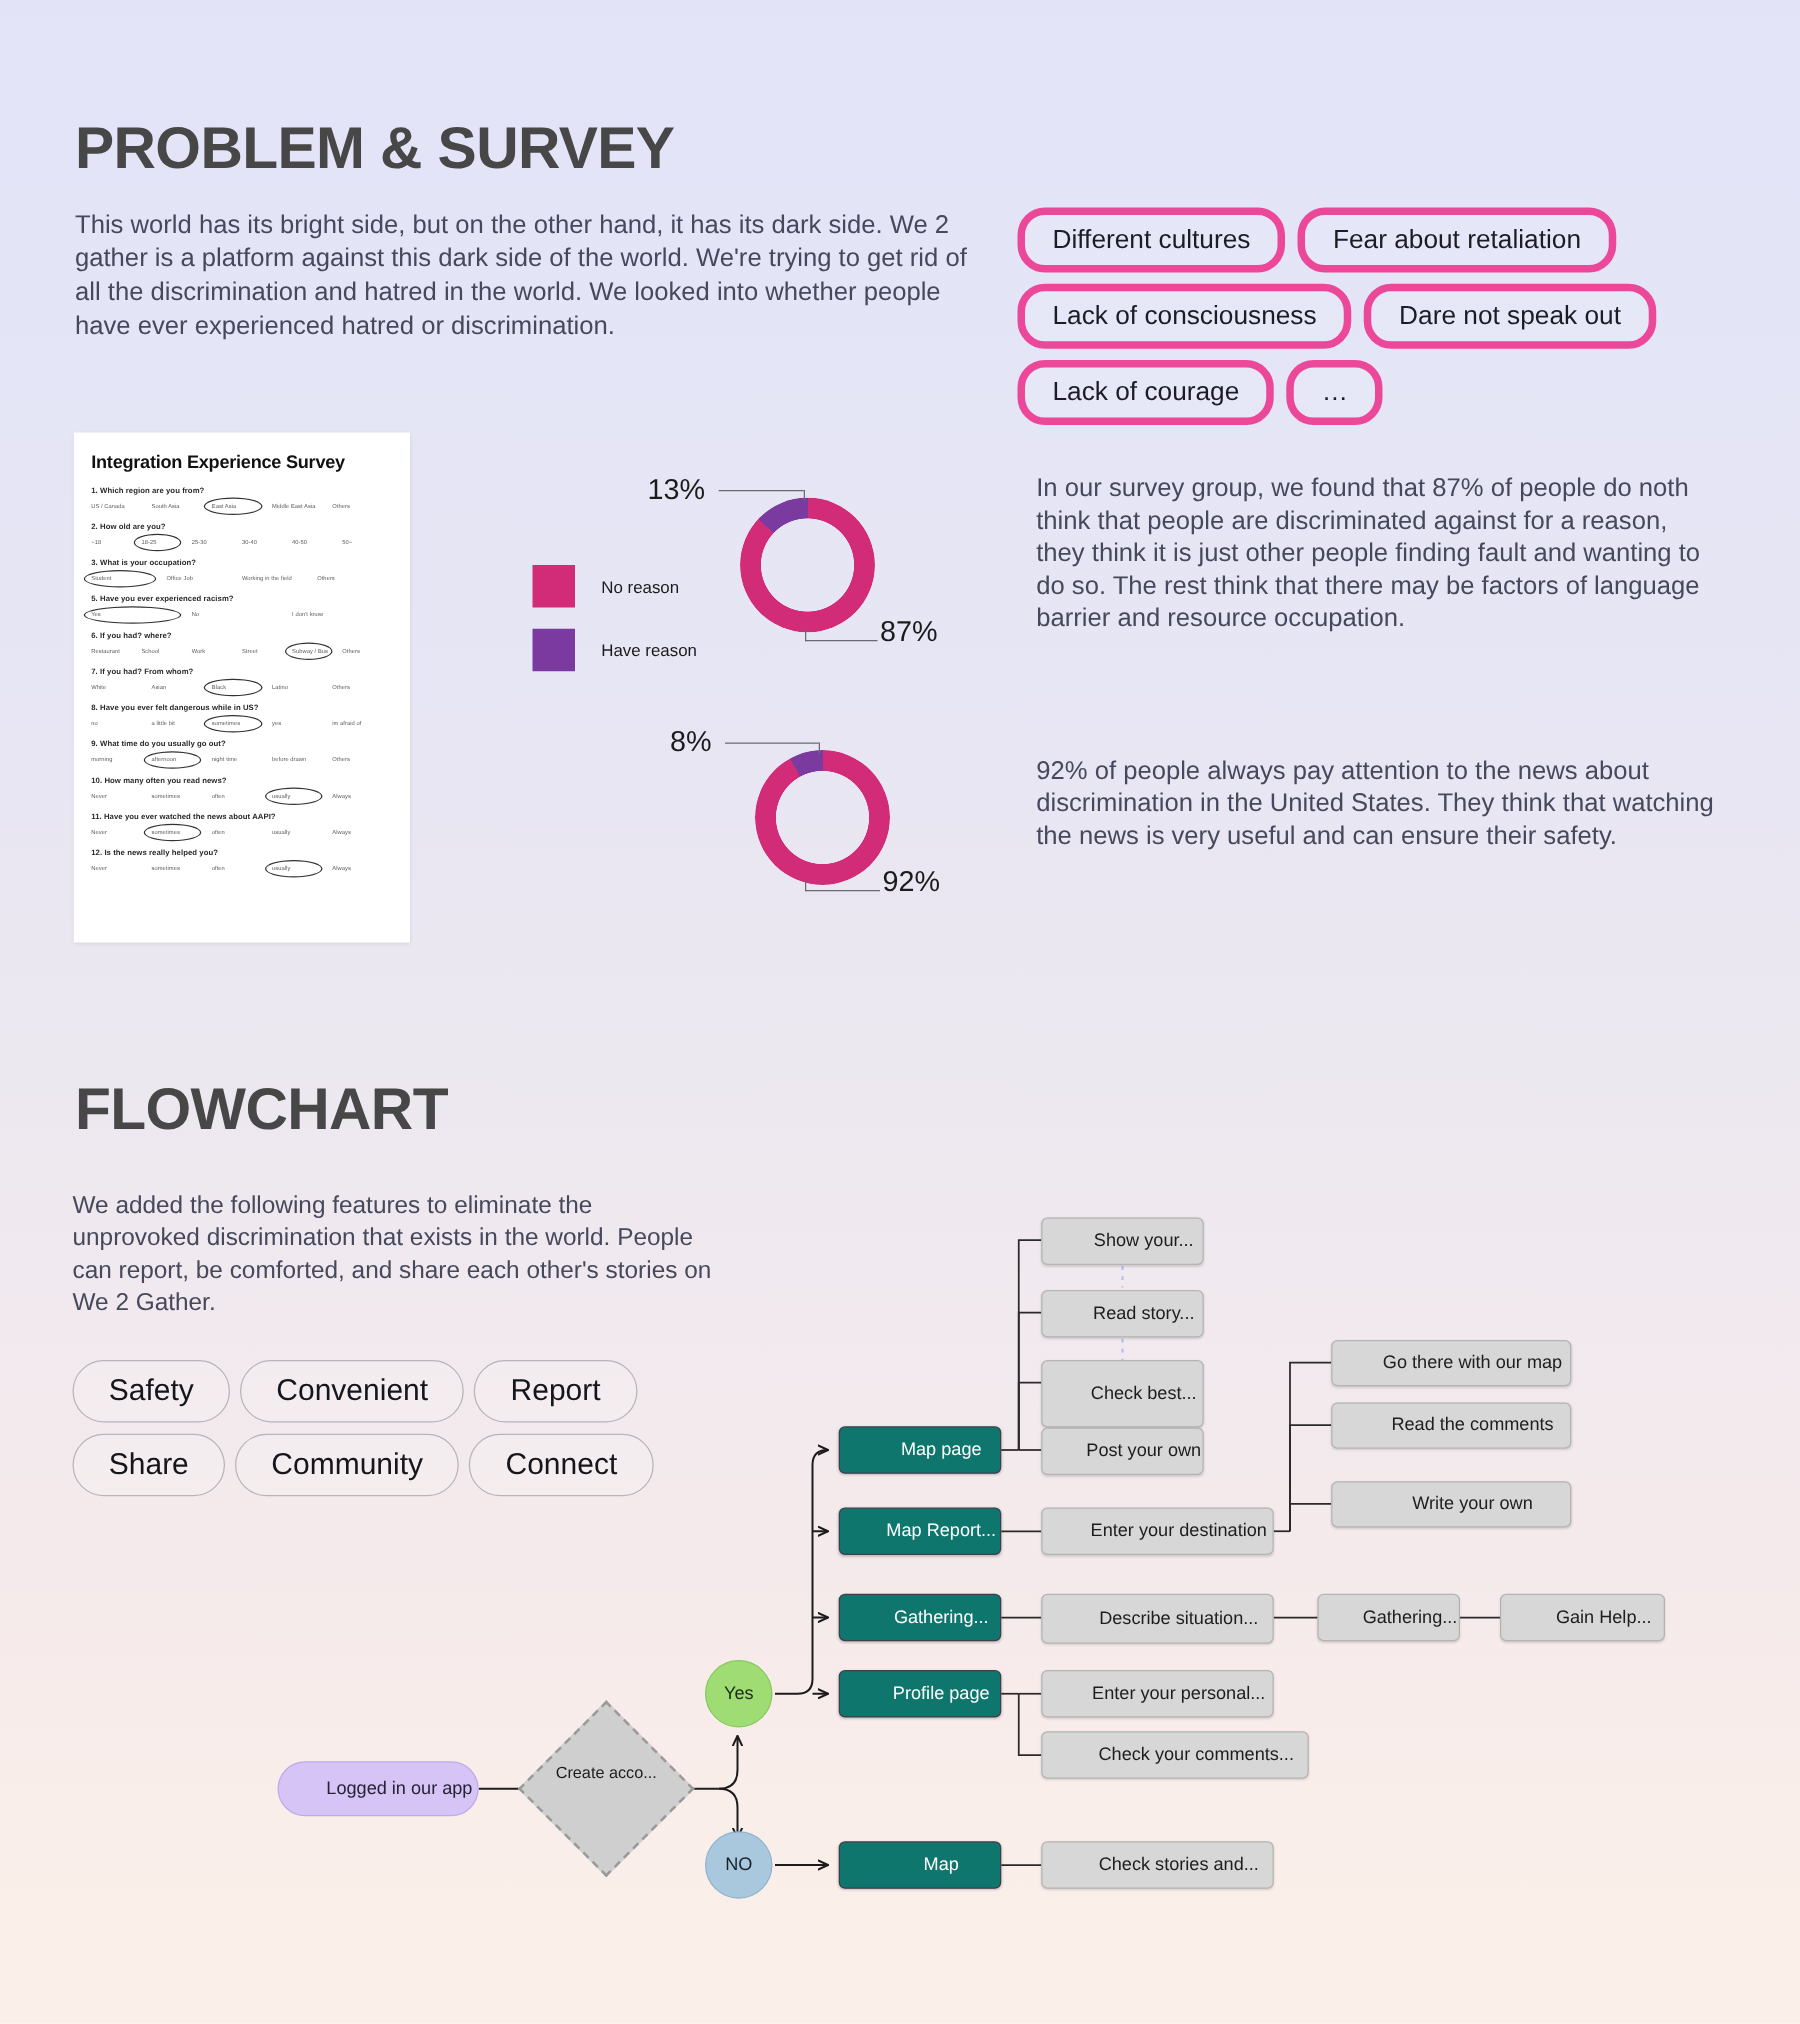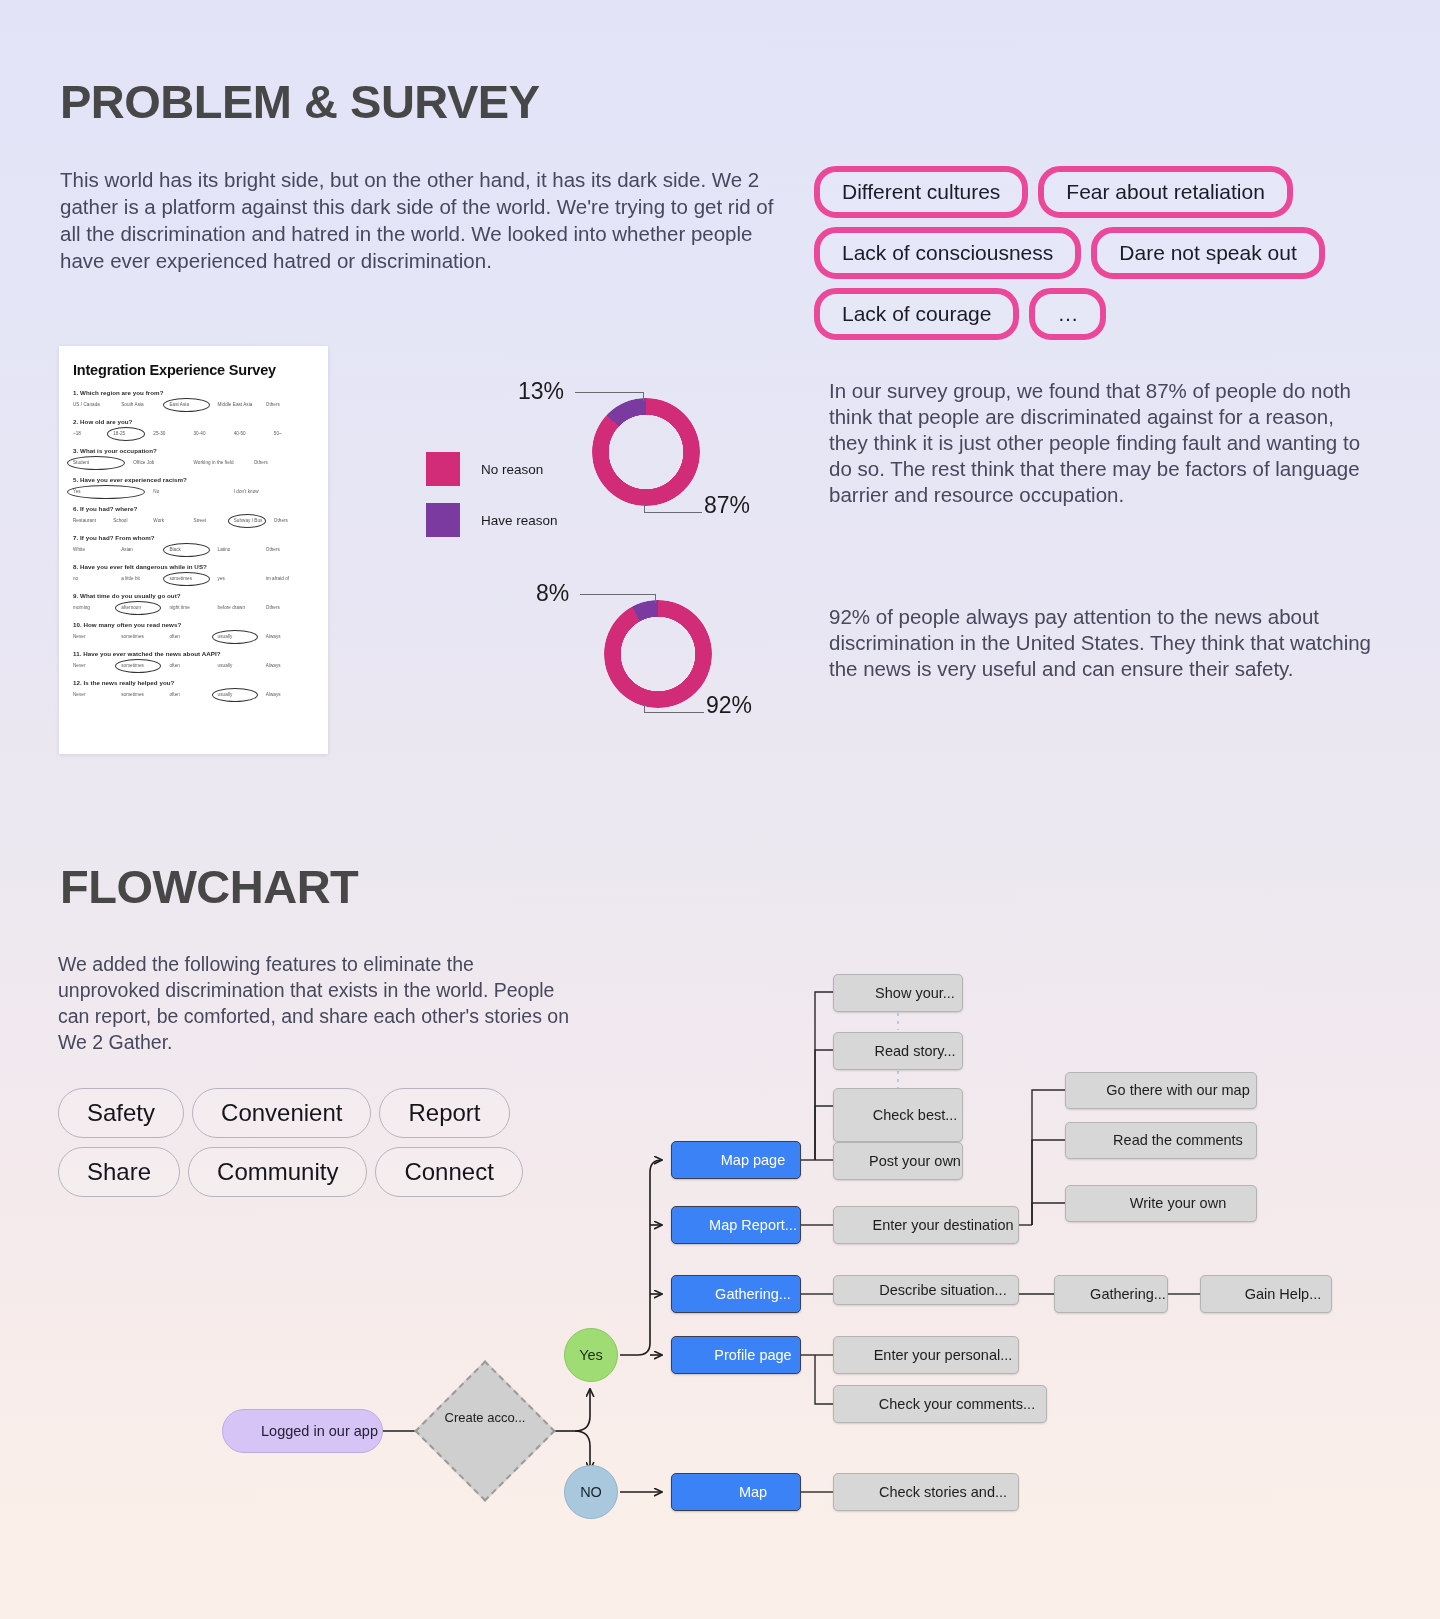--- a/index.html
+++ b/index.html
@@ -21,21 +21,21 @@
   }
 
   
   .sec-title {
     position: absolute;
     font-size: 47px;
     font-weight: bold;
     letter-spacing: -0.5px;
     color: #474747;
   }
-  #title-problem { left: 60px; top: 74px; }
+  #title-problem { left: 60px; top: 90px; }
   #title-flowchart { left: 60px; top: 859px; }
 
   
   .intro-p {
     position: absolute;
     left: 60px;
     top: 166px;
     width: 715px;
     font-size: 20.5px;
     line-height: 27px;
@@ -188,21 +188,21 @@
     display: flex;
     align-items: center;
     justify-content: center;
     font-size: 14.5px;
     text-align: left;
     border-radius: 5px;
     line-height: 1.15;
     padding-left: 34px;
   }
   .node-dark {
-    background: #3b82f6;
+    background: #0f766e;
     color: #ffffff;
     border: 1px solid #3e3e4d;
     box-shadow: 0 1px 2px rgba(0,0,0,0.20);
   }
   .node-light {
     background: #d7d7d7;
     color: #1d1d1d;
     border: 1px solid #b4b4b4;
     box-shadow: 0 1px 2px rgba(0,0,0,0.14);
   }
@@ -488,20 +488,20 @@
 <div class="node node-light" style="left:833px; top:1032px; width:130px; height:38px;">Read story...</div>
 <div class="node node-light" style="left:833px; top:1088px; width:130px; height:54px;">Check best...</div>
 <div class="node node-light" style="left:833px; top:1142px; width:130px; height:38px;">Post your own</div>
 
 <div class="node node-light" style="left:1065px; top:1072px; width:192px; height:37px;">Go there with our map</div>
 <div class="node node-light" style="left:1065px; top:1122px; width:192px; height:37px;">Read the comments</div>
 <div class="node node-light" style="left:1065px; top:1185px; width:192px; height:37px;">Write your own</div>
 
 <div class="node node-light" style="left:833px; top:1206px; width:186px; height:38px;">Enter your destination</div>
 
-<div class="node node-light" style="left:833px; top:1275px; width:186px; height:30px;">Describe situation...</div>
+<div class="node node-light" style="left:833px; top:1275px; width:186px; height:40px;">Describe situation...</div>
 <div class="node node-light" style="left:1054px; top:1275px; width:114px; height:38px;">Gathering...</div>
 <div class="node node-light" style="left:1200px; top:1275px; width:132px; height:38px;">Gain Help...</div>
 
 <div class="node node-light" style="left:833px; top:1336px; width:186px; height:38px;">Enter your personal...</div>
 <div class="node node-light" style="left:833px; top:1385px; width:214px; height:38px;">Check your comments...</div>
 
 <div class="node node-light" style="left:833px; top:1473px; width:186px; height:38px;">Check stories and...</div>
 
 </body></html>

